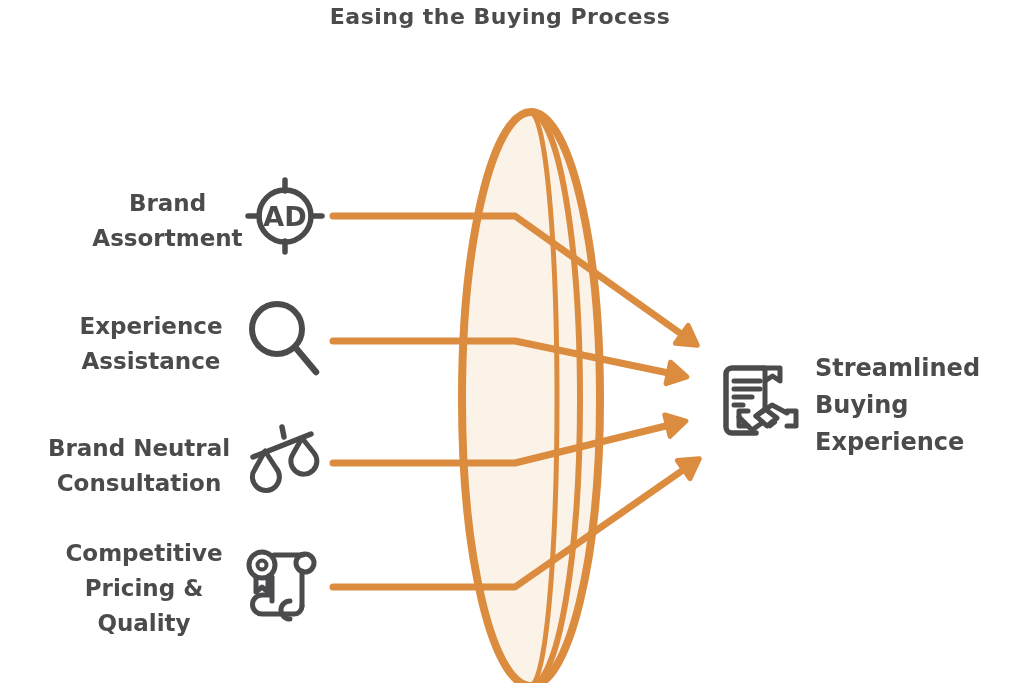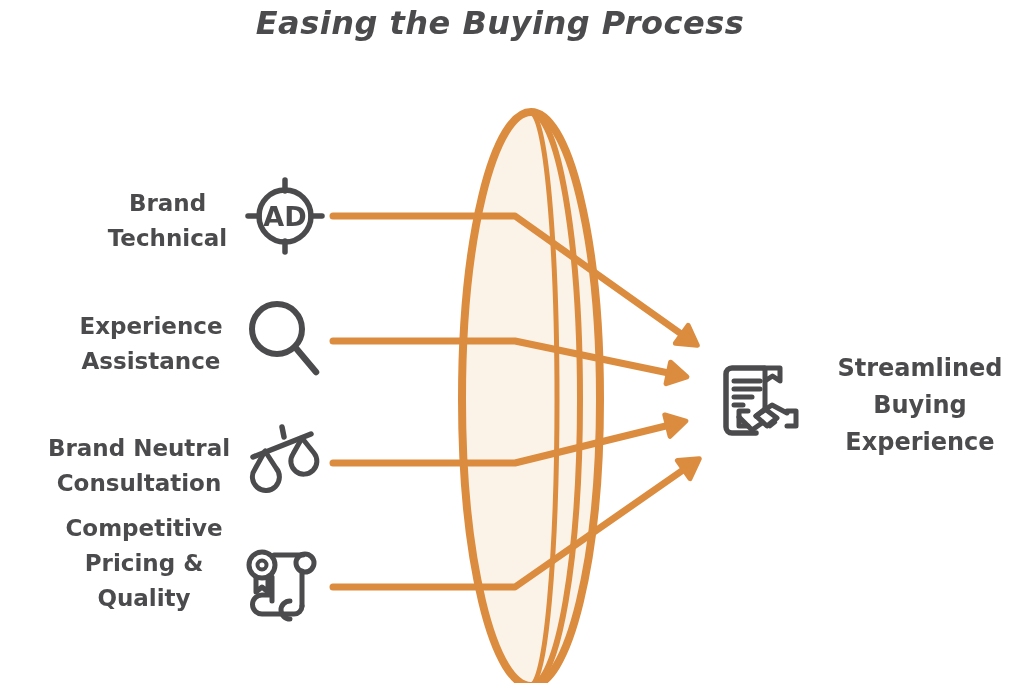--- a/index.html
+++ b/index.html
@@ -8,28 +8,28 @@
     --ink:#4B4B4D;
     --bg:#FFFFFF;
   }
   html,body{margin:0;padding:0;background:var(--bg);}
   .stage{
     position:relative;width:1024px;height:683px;background:var(--bg);
     overflow:hidden;font-family:"DejaVu Sans","Liberation Sans",sans-serif;color:var(--ink);
   }
   .title{
     position:absolute;top:4px;left:0;width:1000px;text-align:center;
-    font-size:32px;font-weight:bold;letter-spacing:0.5px;color:var(--ink);font-style:italic;
+    font-size:22px;font-weight:bold;letter-spacing:0.5px;color:var(--ink);
   }
   .label{
     position:absolute;white-space:pre-line;font-weight:bold;color:var(--ink);
     font-size:23px;line-height:35px;
   }
   .label.left{text-align:center;}
-  .label.right{text-align:center;font-size:24px;line-height:37px;}
+  .label.right{text-align:left;font-size:24px;line-height:37px;}
   .icon{position:absolute;}
   .icon path,.icon circle,.icon line,.icon ellipse{
     fill:none;stroke:var(--ink);stroke-linecap:round;stroke-linejoin:round;
   }
   .icon text{fill:var(--ink);stroke:none;font-weight:bold;
     font-family:"DejaVu Sans","Liberation Sans",sans-serif;text-anchor:middle;}
   .diagram{position:absolute;top:0;left:0;}
   .lens-body{fill:var(--lens-fill);stroke:var(--orange);stroke-width:8;}
   .lens-line{fill:none;stroke:var(--orange);stroke-linecap:round;}
   .ray{fill:none;stroke:var(--orange);stroke-width:7;stroke-linecap:round;stroke-linejoin:round;}
@@ -54,26 +54,26 @@
 
     <path class="ray" d="M333,216 L515,216 L694,343" marker-end="url(#ah)"></path>
     <path class="ray" d="M333,341 L515,341 L683,376" marker-end="url(#ah)"></path>
     <path class="ray" d="M333,463 L515,463 L682,422" marker-end="url(#ah)"></path>
     <path class="ray" d="M333,587 L515,587 L696,461" marker-end="url(#ah)"></path>
   </svg>
 
   <div class="title">Easing the Buying Process</div>
 
   <div class="label left" style="left:75px;top:186px;width:185px;">Brand
-Technical</div>
+Assortment</div>
   <div class="label left" style="left:55px;top:309px;width:192px;">Experience
 Assistance</div>
   <div class="label left" style="left:34px;top:431px;width:210px;">Brand Neutral
 Consultation</div>
-  <div class="label left" style="left:40px;top:511px;width:208px;">Competitive
+  <div class="label left" style="left:40px;top:536px;width:208px;">Competitive
 Pricing &amp;
 Quality</div>
 
   <svg class="icon" style="left:242px;top:176px;" width="86" height="82" viewBox="0 0 86 82">
     <circle cx="43" cy="40" r="26" stroke-width="5.5"></circle>
     <path d="M43,4 V15" stroke-width="5.5"></path>
     <path d="M43,65 V76" stroke-width="5.5"></path>
     <path d="M6,40 H17" stroke-width="5.5"></path>
     <path d="M69,40 H80" stroke-width="5.5"></path>
     <text x="43" y="50" font-size="27">AD</text>

